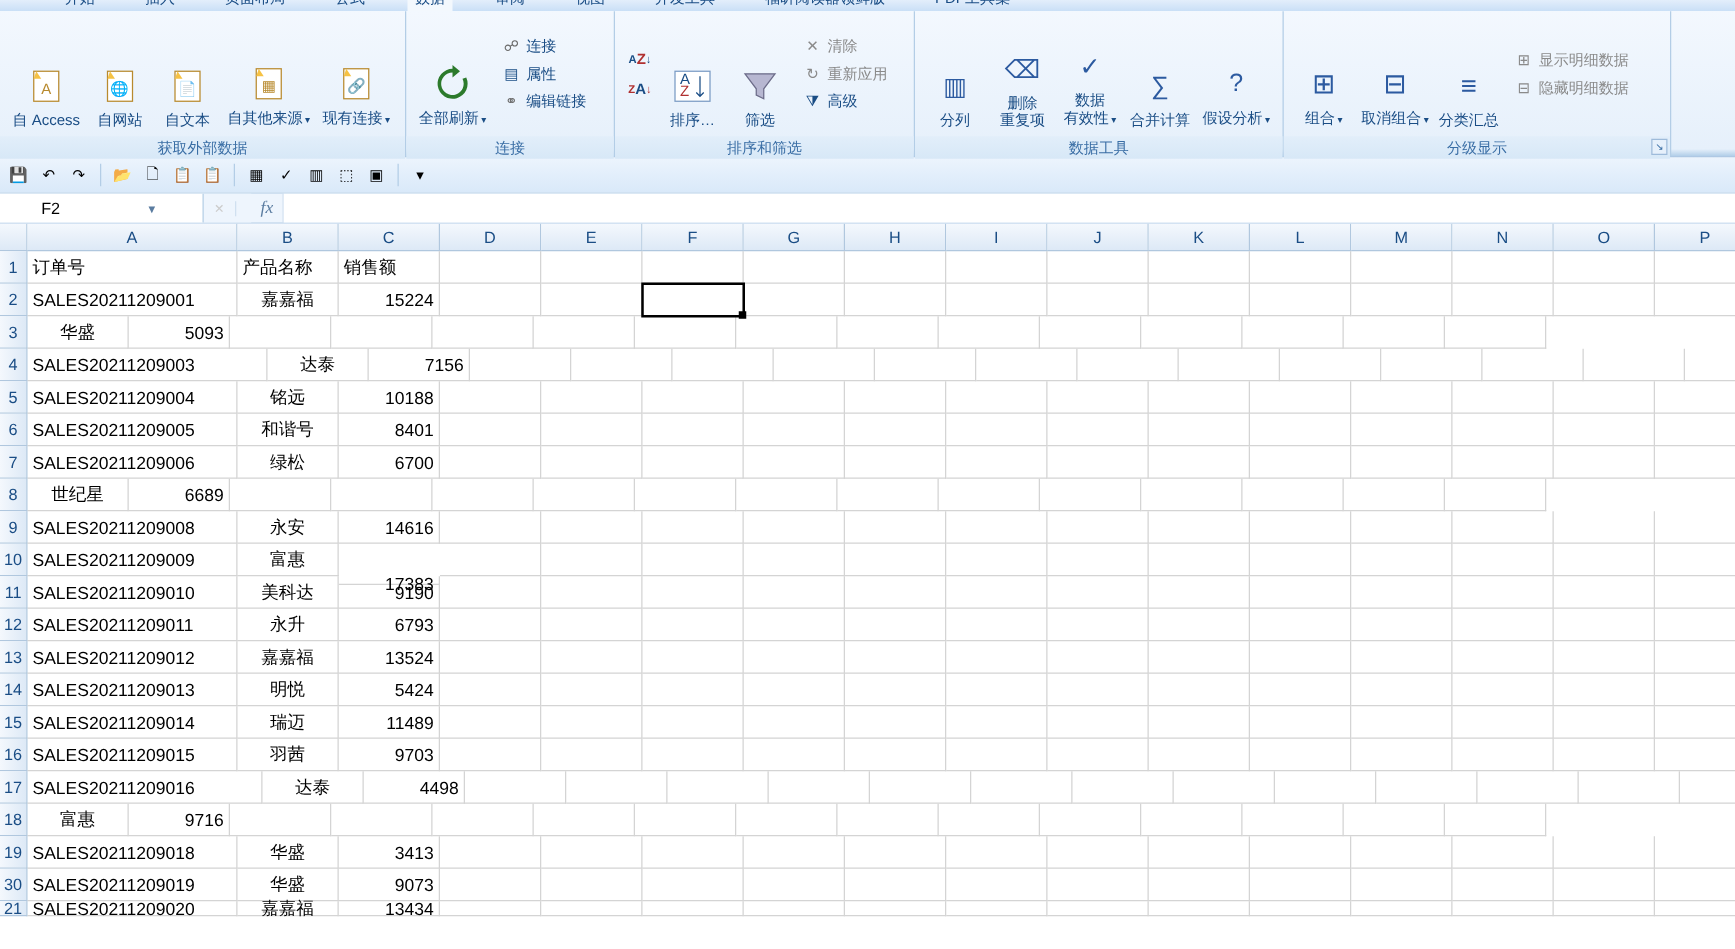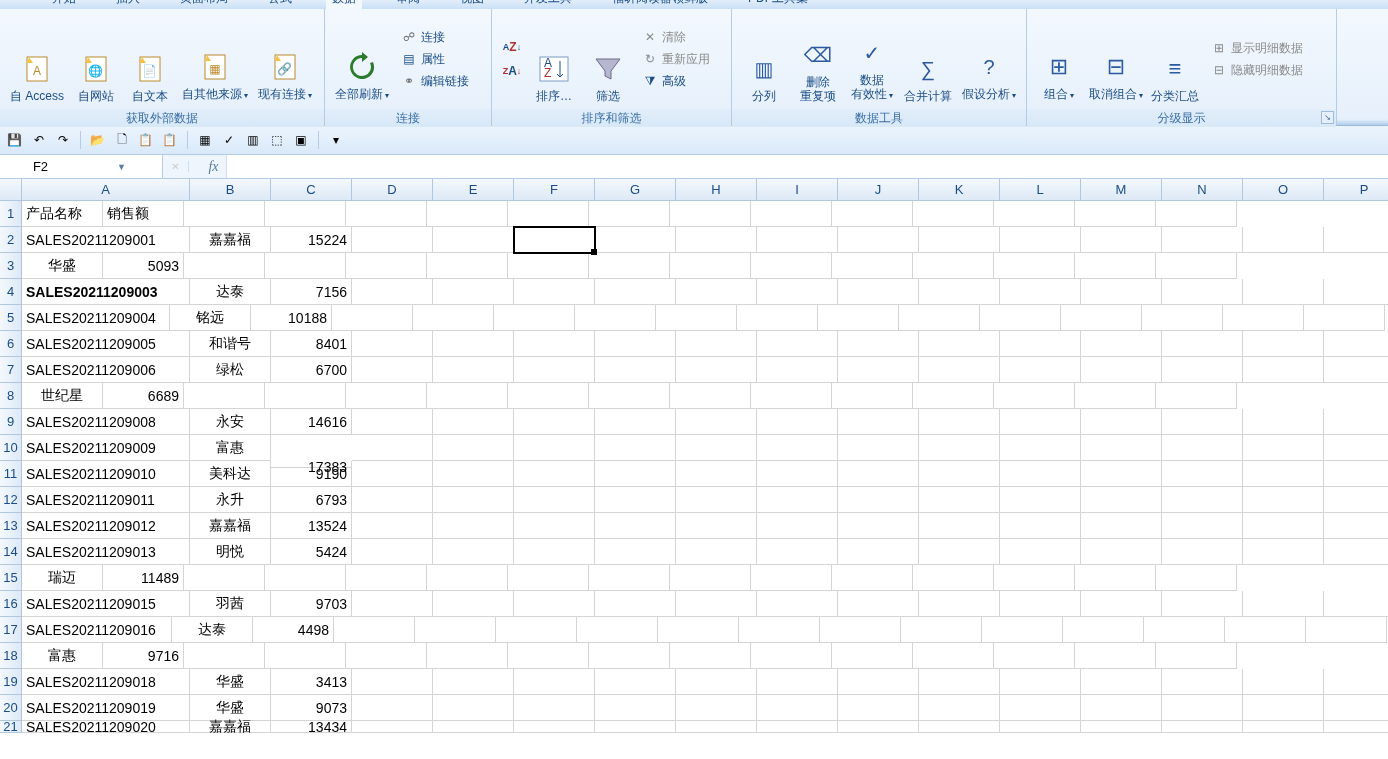--- a/index.html
+++ b/index.html
@@ -339,25 +339,26 @@
       <div class="rowhdr">10</div>
       <div class="rowhdr">11</div>
       <div class="rowhdr">12</div>
       <div class="rowhdr">13</div>
       <div class="rowhdr">14</div>
       <div class="rowhdr">15</div>
       <div class="rowhdr">16</div>
       <div class="rowhdr">17</div>
       <div class="rowhdr">18</div>
       <div class="rowhdr">19</div>
-      <div class="rowhdr">20</div>
+      <div class="rowhdr">30</div>
       <div class="rowhdr" style="height: 12px;">21</div>
     </div>
   <div class="cells" id="cells">
       <div class="row">
+        <div class="cell al" style="width: 168px;">订单号</div>
         <div class="cell al" style="width: 81px;">产品名称</div>
         <div class="cell al" style="width: 81px;">销售额</div>
         <div class="cell al" style="width: 81px;"></div>
         <div class="cell al" style="width: 81px;"></div>
         <div class="cell al" style="width: 81px;"></div>
         <div class="cell al" style="width: 81px;"></div>
         <div class="cell al" style="width: 81px;"></div>
         <div class="cell al" style="width: 81px;"></div>
         <div class="cell al" style="width: 81px;"></div>
         <div class="cell al" style="width: 81px;"></div>
@@ -396,39 +397,39 @@
         <div class="cell al" style="width: 81px;"></div>
         <div class="cell al" style="width: 81px;"></div>
         <div class="cell al" style="width: 81px;"></div>
         <div class="cell al" style="width: 81px;"></div>
         <div class="cell al" style="width: 81px;"></div>
         <div class="cell al" style="width: 81px;"></div>
         <div class="cell al" style="width: 81px;"></div>
         <div class="cell al" style="width: 81px;"></div>
       </div>
       <div class="row">
-        <div class="cell al" style="width: 168px; font-weight: bold;">SALES20211209003</div>
+        <div class="cell al" style="width: 192px;">SALES20211209003</div>
         <div class="cell ac" style="width: 81px;">达泰</div>
         <div class="cell ar" style="width: 81px;">7156</div>
         <div class="cell al" style="width: 81px;"></div>
         <div class="cell al" style="width: 81px;"></div>
         <div class="cell al" style="width: 81px;"></div>
         <div class="cell al" style="width: 81px;"></div>
         <div class="cell al" style="width: 81px;"></div>
         <div class="cell al" style="width: 81px;"></div>
         <div class="cell al" style="width: 81px;"></div>
         <div class="cell al" style="width: 81px;"></div>
         <div class="cell al" style="width: 81px;"></div>
         <div class="cell al" style="width: 81px;"></div>
         <div class="cell al" style="width: 81px;"></div>
         <div class="cell al" style="width: 81px;"></div>
         <div class="cell al" style="width: 81px;"></div>
       </div>
       <div class="row">
-        <div class="cell al" style="width: 148px;">SALES20211209004</div>
+        <div class="cell al" style="width: 168px;">SALES20211209004</div>
         <div class="cell ac" style="width: 81px;">铭远</div>
         <div class="cell ar" style="width: 81px;">10188</div>
         <div class="cell al" style="width: 81px;"></div>
         <div class="cell al" style="width: 81px;"></div>
         <div class="cell al" style="width: 81px;"></div>
         <div class="cell al" style="width: 81px;"></div>
         <div class="cell al" style="width: 81px;"></div>
         <div class="cell al" style="width: 81px;"></div>
         <div class="cell al" style="width: 81px;"></div>
         <div class="cell al" style="width: 81px;"></div>
@@ -593,20 +594,21 @@
         <div class="cell al" style="width: 81px;"></div>
         <div class="cell al" style="width: 81px;"></div>
         <div class="cell al" style="width: 81px;"></div>
         <div class="cell al" style="width: 81px;"></div>
         <div class="cell al" style="width: 81px;"></div>
         <div class="cell al" style="width: 81px;"></div>
         <div class="cell al" style="width: 81px;"></div>
         <div class="cell al" style="width: 81px;"></div>
       </div>
       <div class="row">
+        <div class="cell al" style="width: 168px;">SALES20211209014</div>
         <div class="cell ac" style="width: 81px;">瑞迈</div>
         <div class="cell ar" style="width: 81px;">11489</div>
         <div class="cell al" style="width: 81px;"></div>
         <div class="cell al" style="width: 81px;"></div>
         <div class="cell al" style="width: 81px;"></div>
         <div class="cell al" style="width: 81px;"></div>
         <div class="cell al" style="width: 81px;"></div>
         <div class="cell al" style="width: 81px;"></div>
         <div class="cell al" style="width: 81px;"></div>
         <div class="cell al" style="width: 81px;"></div>
@@ -628,21 +630,21 @@
         <div class="cell al" style="width: 81px;"></div>
         <div class="cell al" style="width: 81px;"></div>
         <div class="cell al" style="width: 81px;"></div>
         <div class="cell al" style="width: 81px;"></div>
         <div class="cell al" style="width: 81px;"></div>
         <div class="cell al" style="width: 81px;"></div>
         <div class="cell al" style="width: 81px;"></div>
         <div class="cell al" style="width: 81px;"></div>
       </div>
       <div class="row">
-        <div class="cell al" style="width: 150px;">SALES20211209016</div>
+        <div class="cell al" style="width: 188px;">SALES20211209016</div>
         <div class="cell ac" style="width: 81px;">达泰</div>
         <div class="cell ar" style="width: 81px;">4498</div>
         <div class="cell al" style="width: 81px;"></div>
         <div class="cell al" style="width: 81px;"></div>
         <div class="cell al" style="width: 81px;"></div>
         <div class="cell al" style="width: 81px;"></div>
         <div class="cell al" style="width: 81px;"></div>
         <div class="cell al" style="width: 81px;"></div>
         <div class="cell al" style="width: 81px;"></div>
         <div class="cell al" style="width: 81px;"></div>

